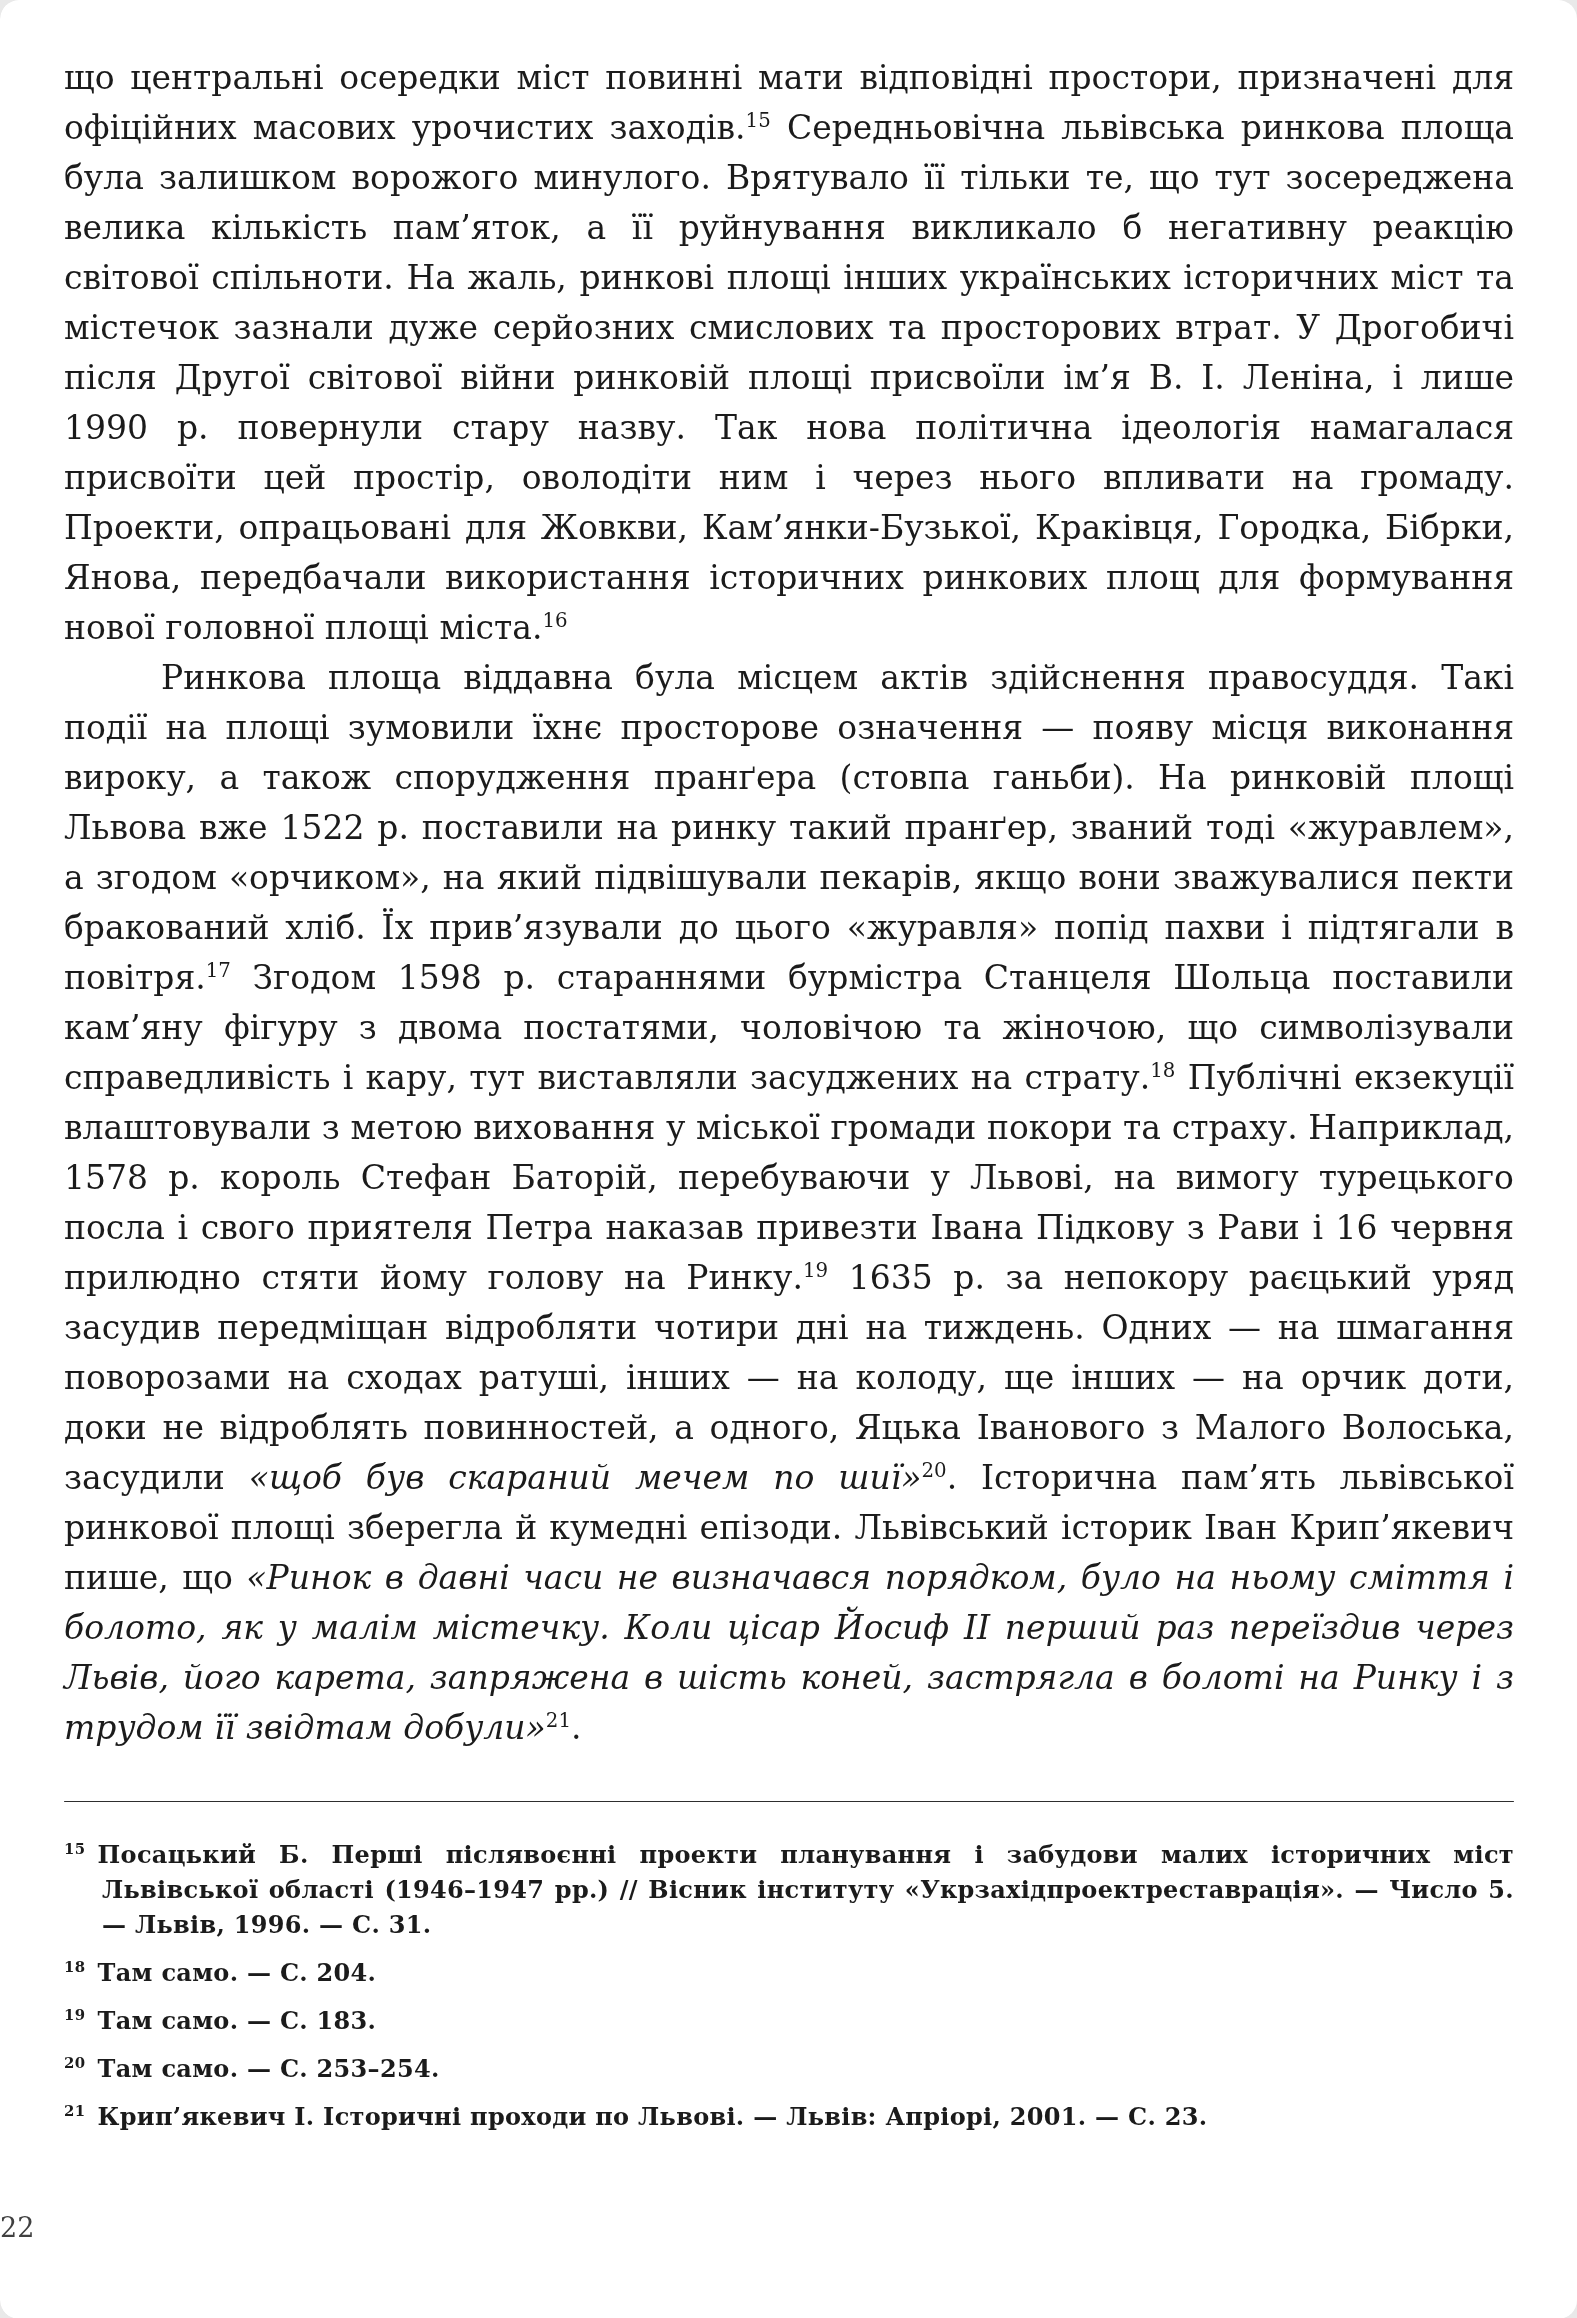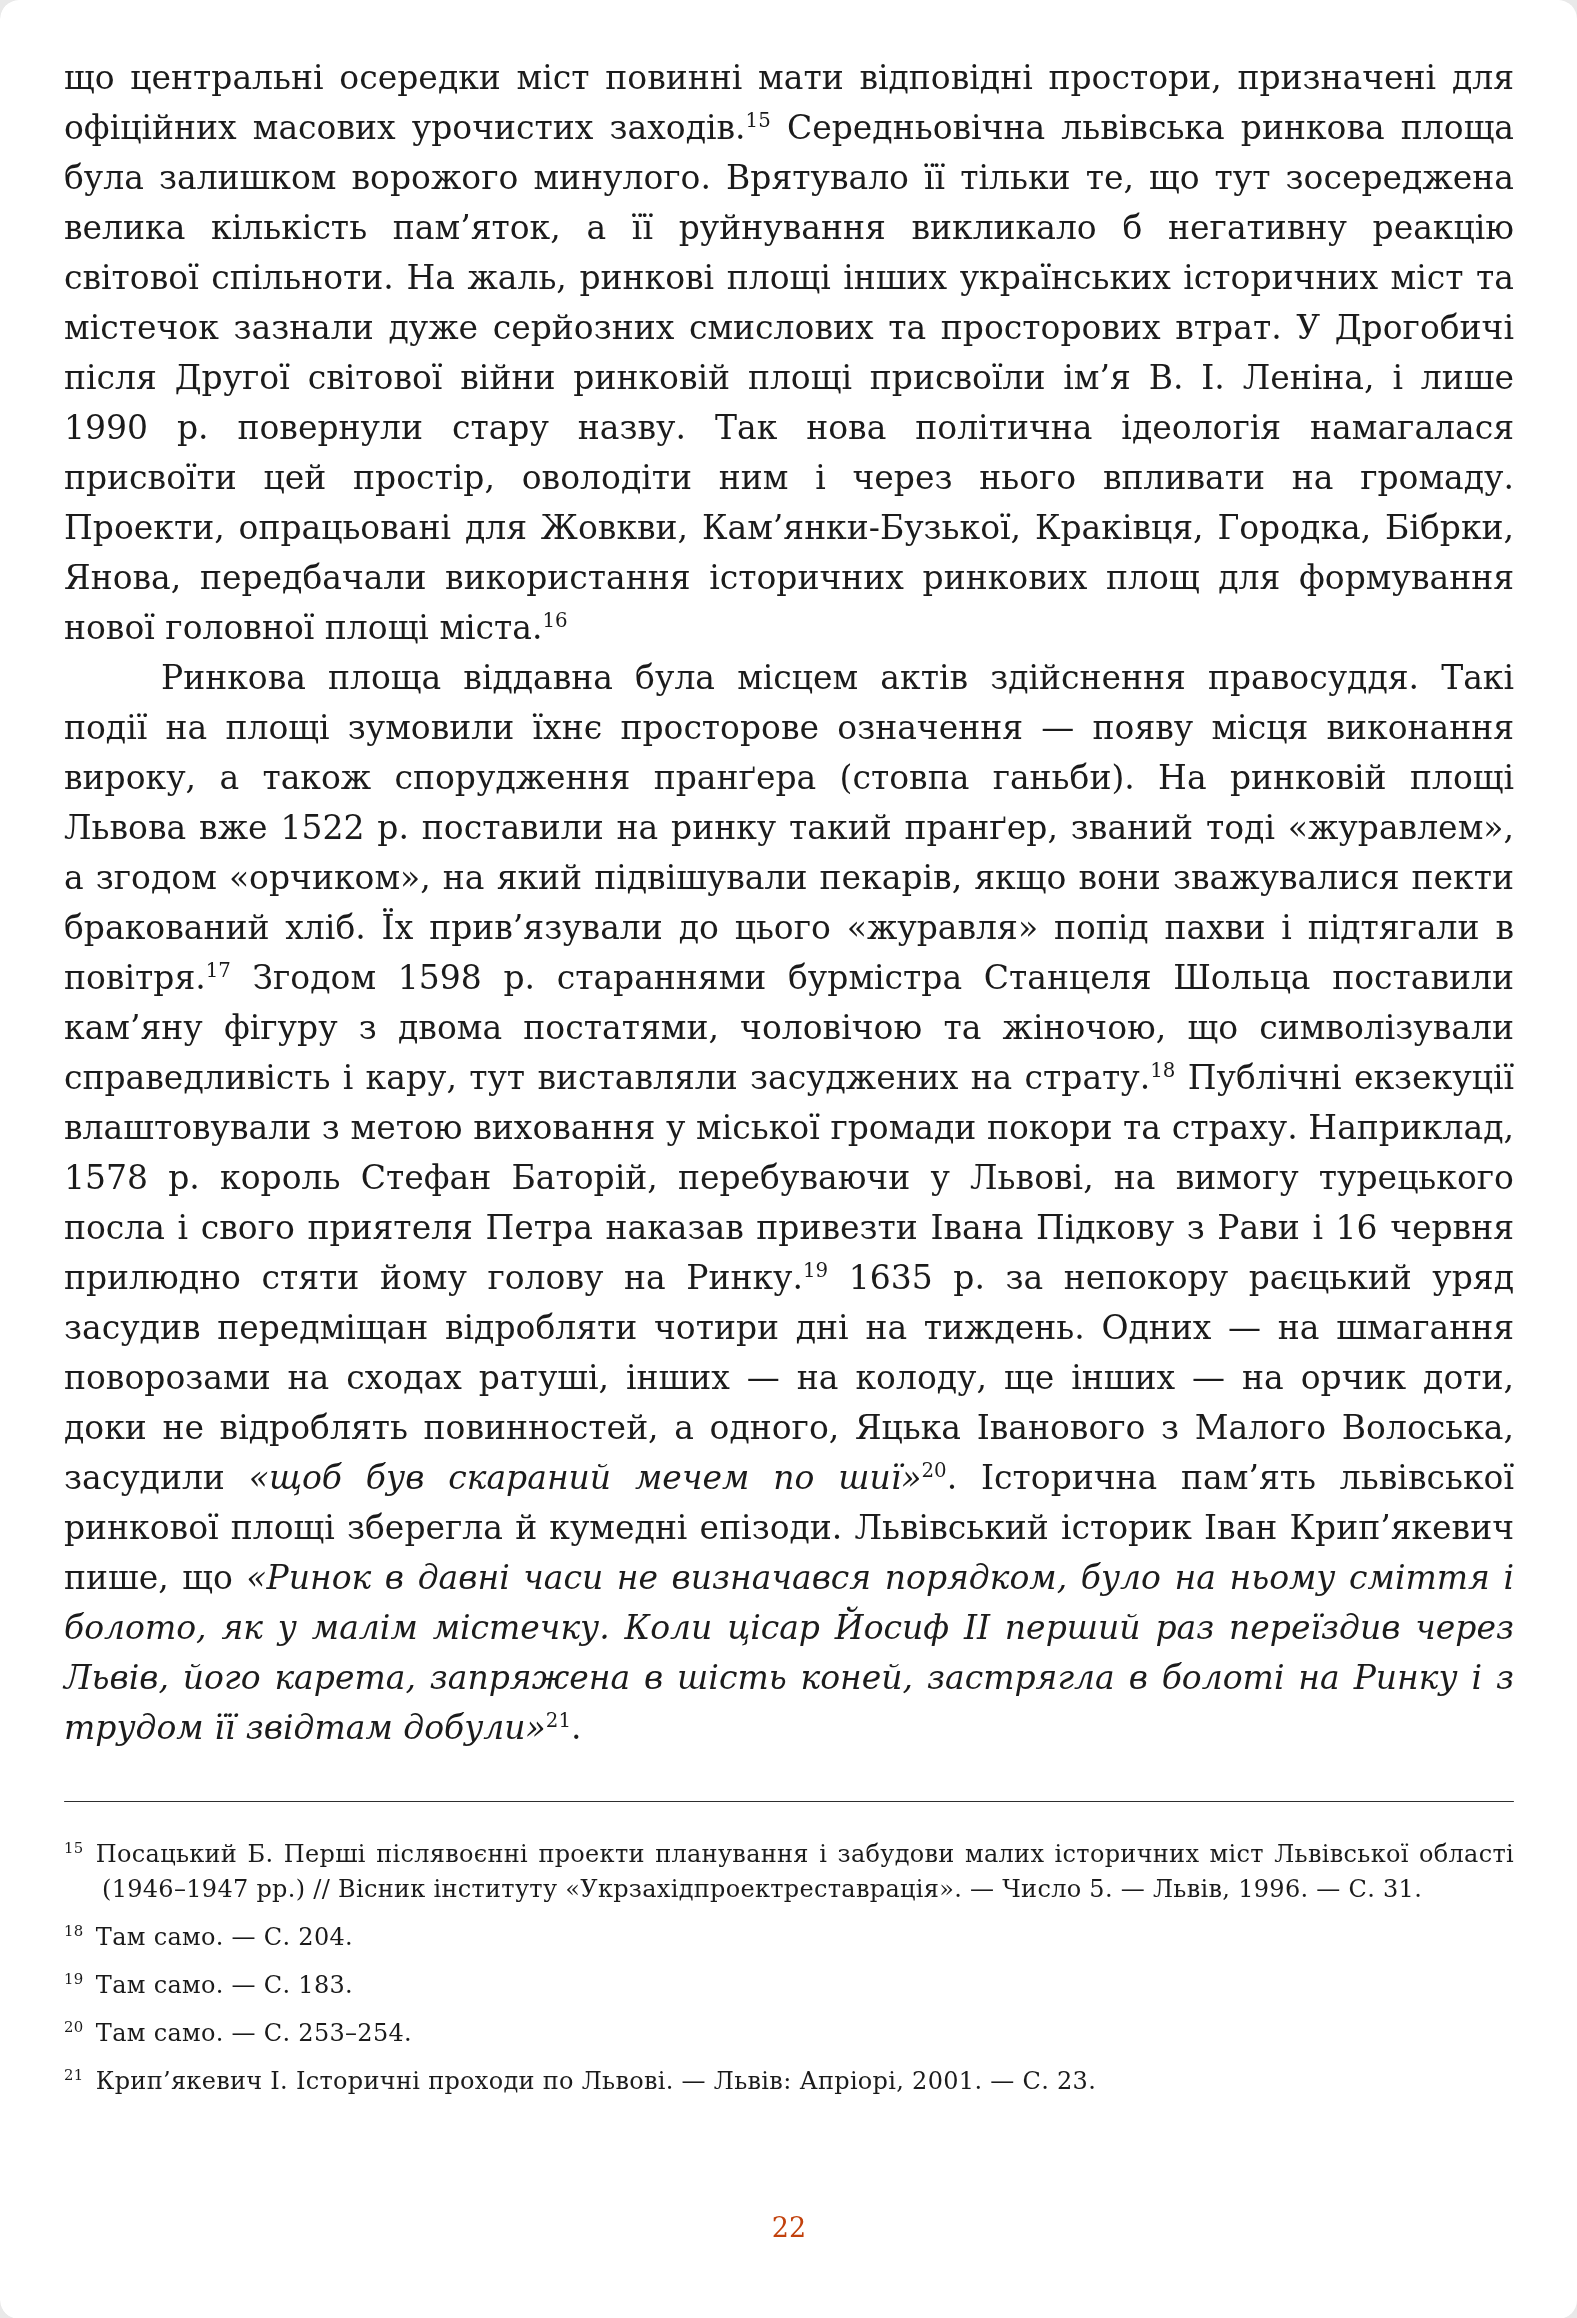--- a/index.html
+++ b/index.html
@@ -32,41 +32,42 @@
   .footnote-rule {
     height: 0;
     border: none;
     border-top: 1.6px solid #2e2e2e;
     margin: 48px 0 35px 0;
   }
   .footnotes {
     font-size: 24px;
     line-height: 35px;
     letter-spacing: 0.3px;
+    font-weight: bold;
   }
   .footnote {
     padding-left: 38px;
     text-indent: -38px;
     margin-bottom: 13px;
     text-align: justify;
   }
   .fn-marker {
     font-size: 62%;
     line-height: 0;
     vertical-align: super;
     margin-right: 12.3px;
   }
   .page-number {
     position: absolute;
     left: 0;
     bottom: 76px;
     width: 100%;
-    text-align: center;
+    text-align: left;
     font-size: 27px;
-    color: #c2410c;
+    color: #404040;
   }
 </style>
 </head>
 <body>
 
 <div class="page">
   <main class="text-block">
     <div id="body-text" class="body-text">
         <p class="para"><span>що центральні осередки міст повинні мати відповідні простори, призначені для офіційних масових урочистих заходів.</span><sup>15</sup><span> Середньовічна львівська ринкова площа була залишком ворожого минулого. Врятувало її тільки те, що тут зосереджена велика кількість пам’яток, а її руйнування викликало б негативну реакцію світової спільноти. На жаль, ринкові площі інших українських історичних міст та містечок зазнали дуже серйозних смислових та просторових втрат. У Дрогобичі після Другої світової війни ринковій площі присвоїли ім’я В. І. Леніна, і лише 1990 р. повернули стару назву. Так нова політична ідеологія намагалася присвоїти цей простір, оволодіти ним і через нього впливати на громаду. Проекти, опрацьовані для Жовкви, Кам’янки-Бузької, Краківця, Городка, Бібрки, Янова, передбачали використання історичних ринкових площ для формування нової головної площі міста.</span><sup>16</sup></p>
         <p class="para indent"><span>Ринкова площа віддавна була місцем актів здійснення правосуддя. Такі події на площі зумовили їхнє просторове означення — появу місця виконання вироку, а також спорудження пранґера (стовпа ганьби). На ринковій площі Львова вже 1522 р. поставили на ринку такий пранґер, званий тоді «журавлем», а згодом «орчиком», на який підвішували пекарів, якщо вони зважувалися пекти бракований хліб. Їх прив’язували до цього «журавля» попід пахви і підтягали в повітря.</span><sup>17</sup><span> Згодом 1598 р. стараннями бурмістра Станцеля Шольца поставили кам’яну фігуру з двома постатями, чоловічою та жіночою, що символізували справедливість і кару, тут виставляли засуджених на страту.</span><sup>18</sup><span> Публічні екзекуції влаштовували з метою виховання у міської громади покори та страху. Наприклад, 1578 р. король Стефан Баторій, перебуваючи у Львові, на вимогу турецького посла і свого приятеля Петра наказав привезти Івана Підкову з Рави і 16 червня прилюдно стяти йому голову на Ринку.</span><sup>19</sup><span> 1635 р. за непокору раєцький уряд засудив передміщан відробляти чотири дні на тиждень. Одних — на шмагання поворозами на сходах ратуші, інших — на колоду, ще інших — на орчик доти, доки не відроблять повинностей, а одного, Яцька Іванового з Малого Волоська, засудили </span><em>«щоб був скараний мечем по шиї»</em><sup>20</sup><span>. Історична пам’ять львівської ринкової площі зберегла й кумедні епізоди. Львівський історик Іван Крип’якевич пише, що </span><em>«Ринок в давні часи не визначався порядком, було на ньому сміття і болото, як у малім містечку. Коли цісар Йосиф II перший раз переїздив через Львів, його карета, запряжена в шість коней, застрягла в болоті на Ринку і з трудом її звідтам добули»</em><sup>21</sup><span>.</span></p>

